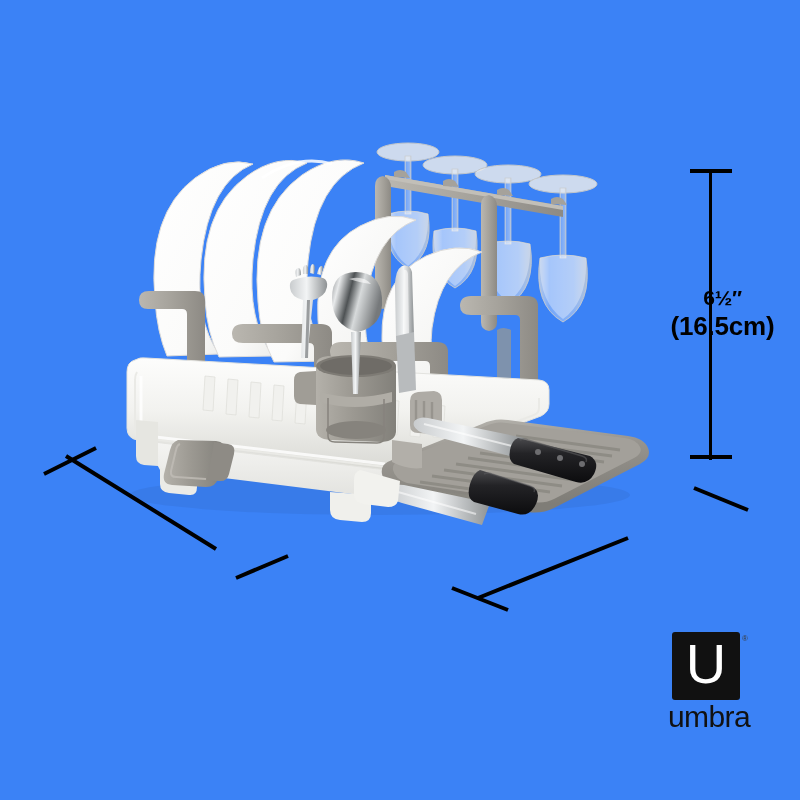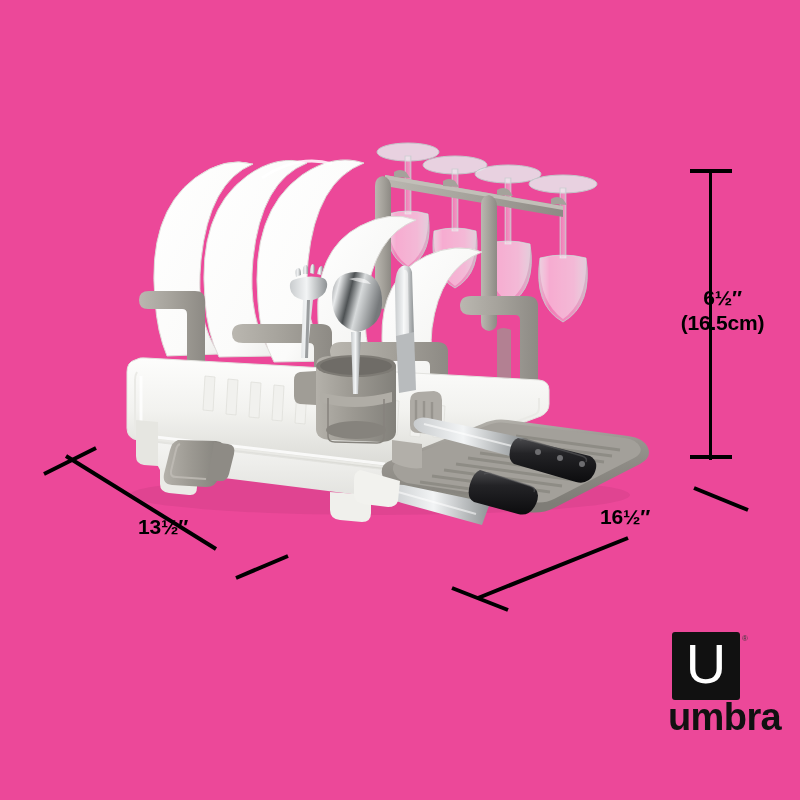--- a/index.html
+++ b/index.html
@@ -9,36 +9,36 @@
     background: #ffffff;
   }
   body {
     font-family: "Liberation Sans", sans-serif;
     -webkit-font-smoothing: antialiased;
   }
   #stage {
     position: relative;
     width: 800px;
     height: 800px;
-    background: #ec4899;
+    background: #3b82f6;
     overflow: hidden;
   }
 
   
   .dim-label {
     position: absolute;
     color: #000000;
     font-weight: bold;
     text-align: center;
     line-height: 1.18;
     letter-spacing: -0.2px;
     white-space: nowrap;
   }
   .dim-label .line1 { display: block; font-size: 21px; }
-  .dim-label .line2 { display: block; font-size: 21px; }
+  .dim-label .line2 { display: block; font-size: 26px; }
 
   #label-height { left: 645px; top: 286px; width: 155px; }
   #label-depth  { left: 48px;  top: 515px; width: 230px; }
   #label-width  { left: 510px; top: 505px; width: 230px; }
 
   .rule { position: absolute; background: #000000; }
 
   
   #logo {
     position: absolute;
@@ -73,22 +73,22 @@
     color: #3a3a3a;
     font-family: "Liberation Sans", sans-serif;
   }
   #logo-word {
     position: absolute;
     left: 0; top: 68px;
     width: 76px;
     text-align: center;
     color: #111111;
     font-family: "Liberation Sans", sans-serif;
-    font-size: 38px;
-    font-weight: 700;
+    font-size: 30px;
+    font-weight: 400;
     letter-spacing: -0.6px;
     line-height: 34px;
   }
 
   #product { position: absolute; left: 0; top: 0; width: 800px; height: 800px; }
   #product svg { display: block; }
 </style>
 </head>
 <body>
 
@@ -350,34 +350,32 @@
 
   <div>
     <svg width="800" height="800" style="position:absolute;left:0;top:0;pointer-events:none;">
       <g stroke="#000000" stroke-width="4" fill="none" stroke-linecap="butt">
         <path d="M44 474 L96 448"></path>
         <path d="M66 456 L216 549"></path>
         <path d="M236 578 L288 556"></path>
       </g>
     </svg>
     <div id="label-depth" class="dim-label">
-      <span class="line1">13½″</span>
     </div>
   </div>
 
   <div>
     <svg width="800" height="800" style="position:absolute;left:0;top:0;pointer-events:none;">
       <g stroke="#000000" stroke-width="4" fill="none" stroke-linecap="butt">
         <path d="M452 588 L508 610"></path>
         <path d="M478 598 L628 538"></path>
         <path d="M694 488 L748 510"></path>
       </g>
     </svg>
     <div id="label-width" class="dim-label">
-      <span class="line1">16½″</span>
     </div>
   </div>
 
   <div id="logo">
     <div id="logo-mark"></div>
     <div id="logo-u">U</div>
     <div id="logo-reg">®</div>
     <div id="logo-word">umbra</div>
   </div>
 

